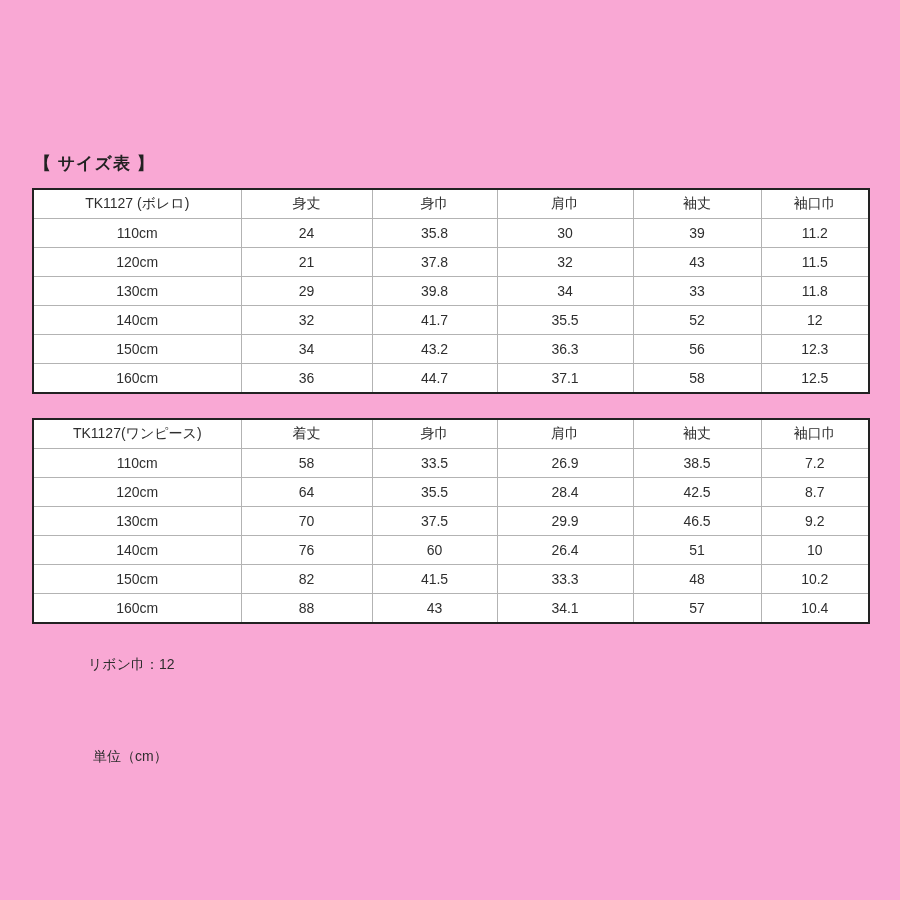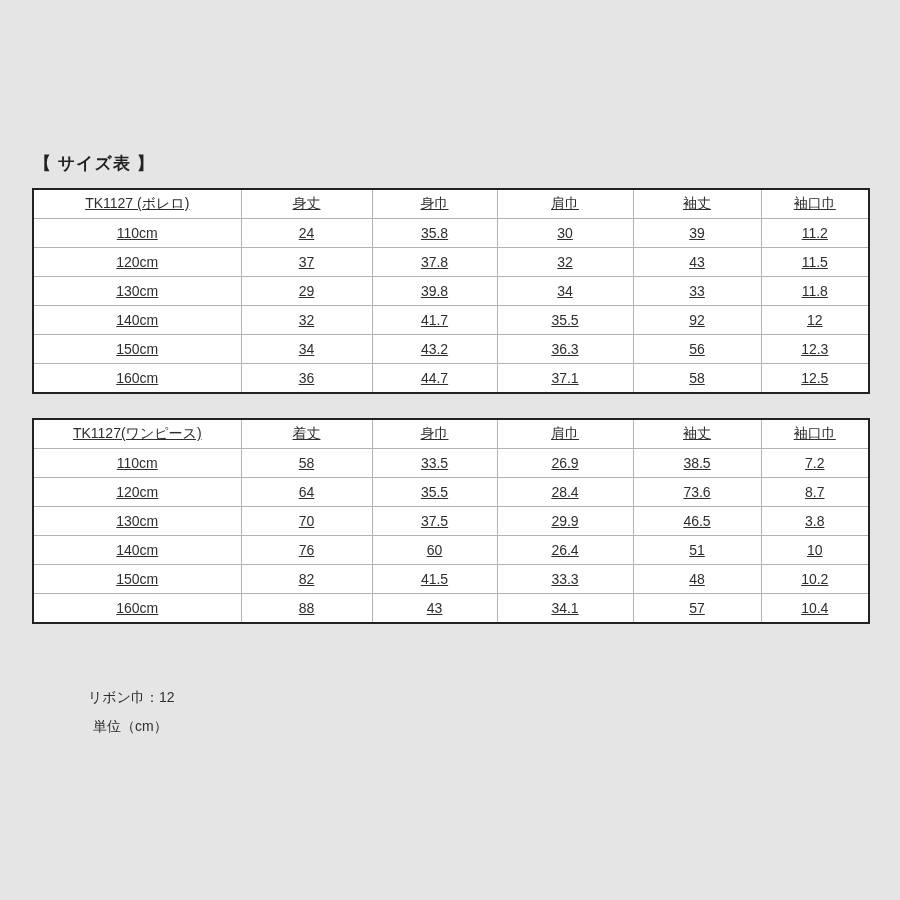--- a/index.html
+++ b/index.html
@@ -4,41 +4,40 @@
 <style>
   html, body {
     margin: 0;
     padding: 0;
     background: #ffffff;
   }
   .page {
     position: relative;
     width: 900px;
     height: 900px;
-    background: #e5e5e5;
+    background: #f9a8d4;
     font-family: "Liberation Sans", "DejaVu Sans", sans-serif;
     color: #2e2e2e;
   }
   .doc-title {
     position: absolute;
     left: 34px;
     top: 152px;
     font-size: 17px;
     font-weight: 600;
     letter-spacing: 1px;
     color: #222222;
   }
   table.size-table {
     position: absolute;
     left: 32px;
     width: 836px;
     border-collapse: collapse;
     table-layout: fixed;
     background: #ffffff;
-    text-decoration: underline;
   }
   table.size-table.first { top: 188px; }
   table.size-table.second { top: 418px; }
   table.size-table, 
   table.size-table th, 
   table.size-table td {
     border: 1px solid #b3b3b3;
   }
   table.size-table {
     border: 2px solid #222222;
@@ -52,24 +51,23 @@
     font-size: 14px;
     font-weight: 400;
     color: #2e2e2e;
     white-space: nowrap;
     overflow: hidden;
   }
   .note {
     position: absolute;
     font-size: 14px;
     color: #2e2e2e;
-    margin-top: 33px;
   }
   .note-ribbon { left: 88px; top: 656px; }
-  .note-unit   { left: 93px; top: 685px; }
+  .note-unit   { left: 93px; top: 748px; }
 </style>
 </head>
 <body>
 
 <div class="page">
 
   <div class="doc-title">【 サイズ表 】</div>
 
   <table class="size-table first">
     <colgroup>
@@ -94,40 +92,40 @@
         <tr>
           <td>110cm</td>
           <td>24</td>
           <td>35.8</td>
           <td>30</td>
           <td>39</td>
           <td>11.2</td>
         </tr>
         <tr>
           <td>120cm</td>
-          <td>37</td>
+          <td>21</td>
           <td>37.8</td>
           <td>32</td>
           <td>43</td>
           <td>11.5</td>
         </tr>
         <tr>
           <td>130cm</td>
           <td>29</td>
           <td>39.8</td>
           <td>34</td>
           <td>33</td>
           <td>11.8</td>
         </tr>
         <tr>
           <td>140cm</td>
           <td>32</td>
           <td>41.7</td>
           <td>35.5</td>
-          <td>92</td>
+          <td>52</td>
           <td>12</td>
         </tr>
         <tr>
           <td>150cm</td>
           <td>34</td>
           <td>43.2</td>
           <td>36.3</td>
           <td>56</td>
           <td>12.3</td>
         </tr>
@@ -168,30 +166,30 @@
           <td>33.5</td>
           <td>26.9</td>
           <td>38.5</td>
           <td>7.2</td>
         </tr>
         <tr>
           <td>120cm</td>
           <td>64</td>
           <td>35.5</td>
           <td>28.4</td>
-          <td>73.6</td>
+          <td>42.5</td>
           <td>8.7</td>
         </tr>
         <tr>
           <td>130cm</td>
           <td>70</td>
           <td>37.5</td>
           <td>29.9</td>
           <td>46.5</td>
-          <td>3.8</td>
+          <td>9.2</td>
         </tr>
         <tr>
           <td>140cm</td>
           <td>76</td>
           <td>60</td>
           <td>26.4</td>
           <td>51</td>
           <td>10</td>
         </tr>
         <tr>

